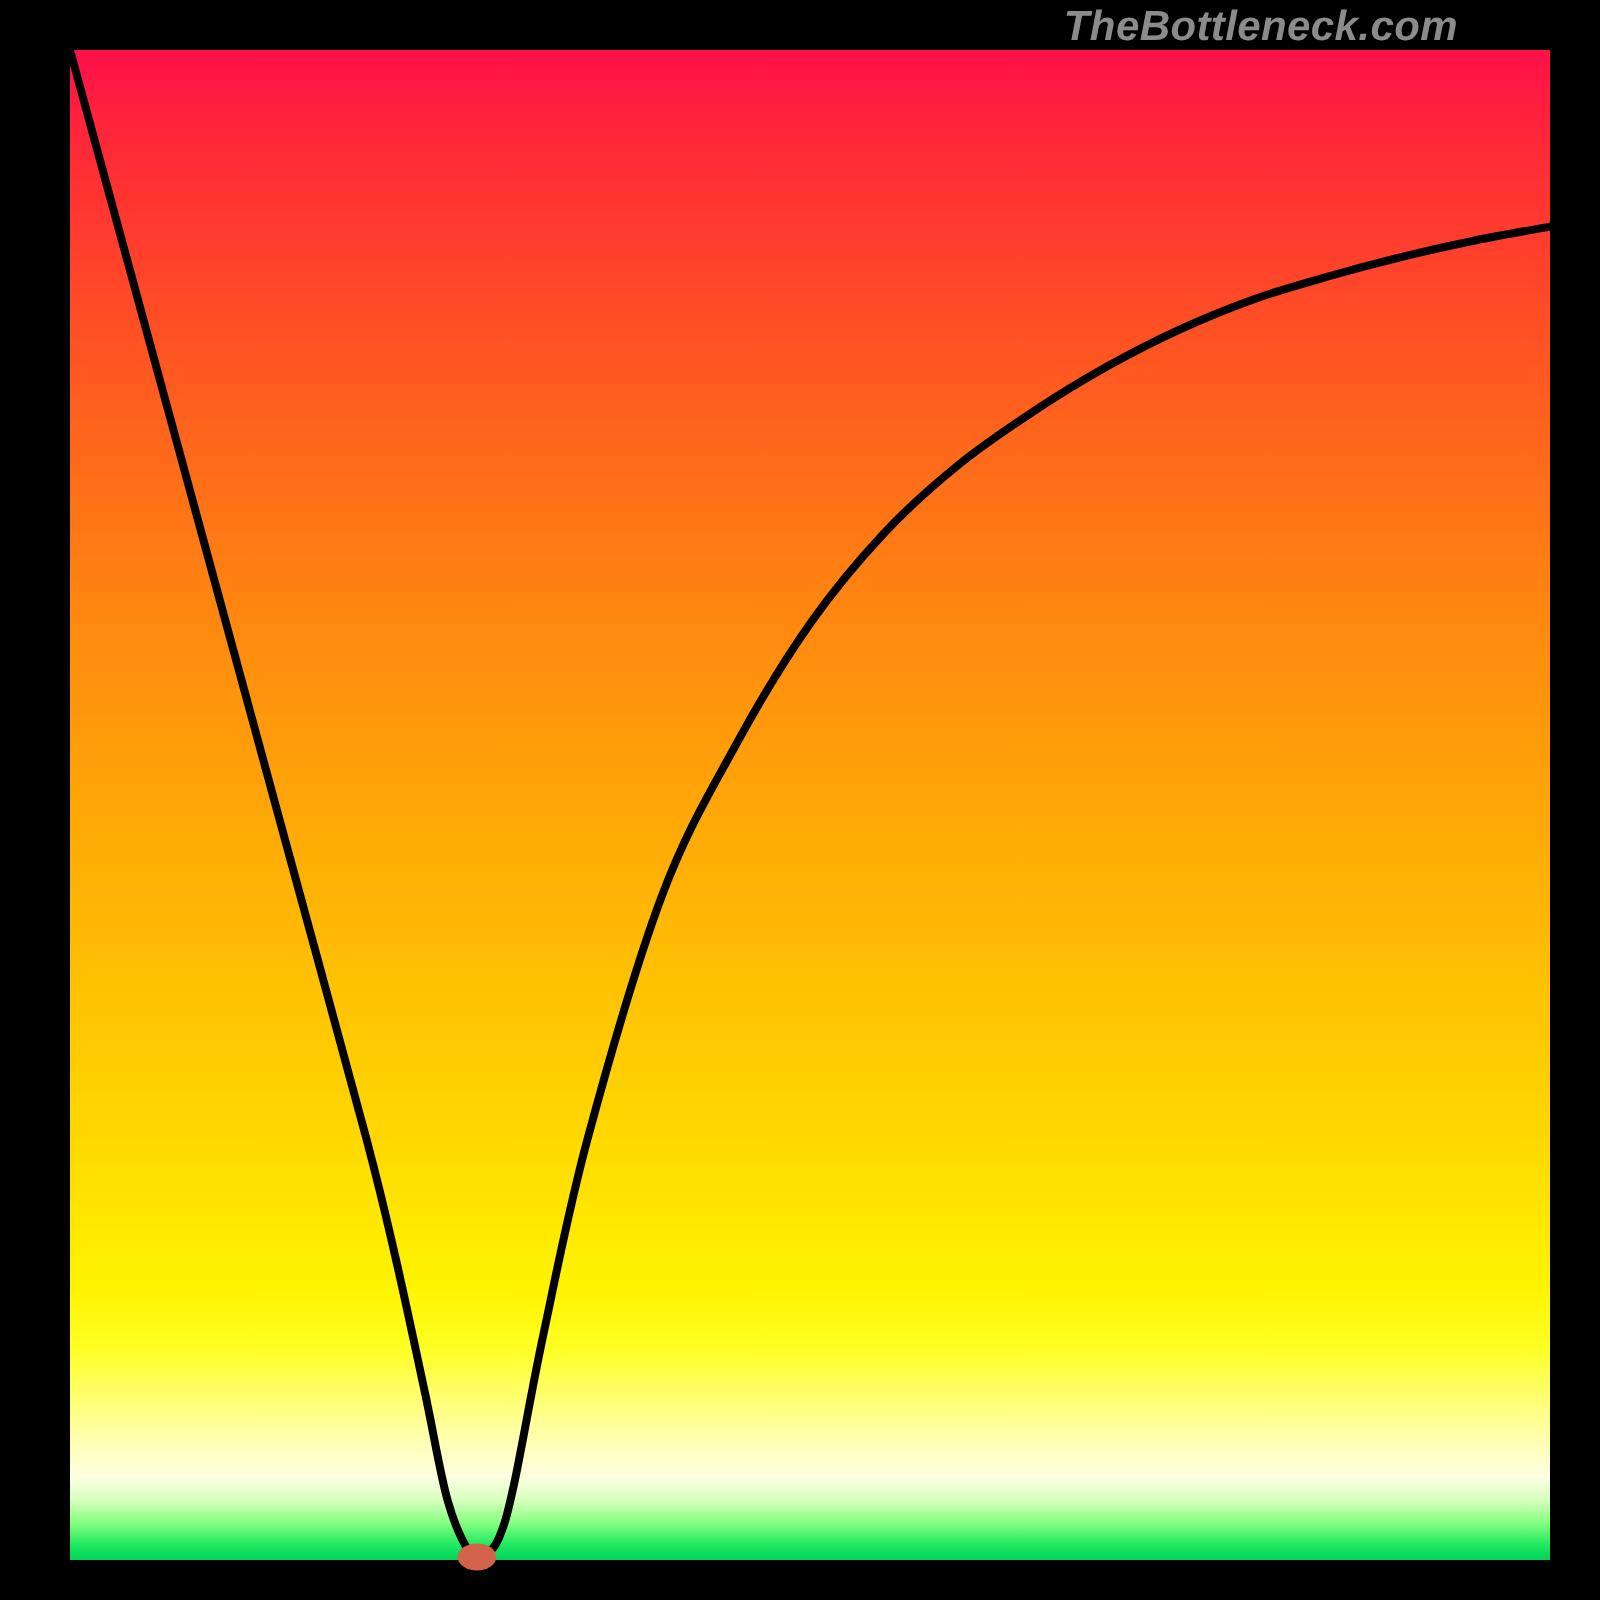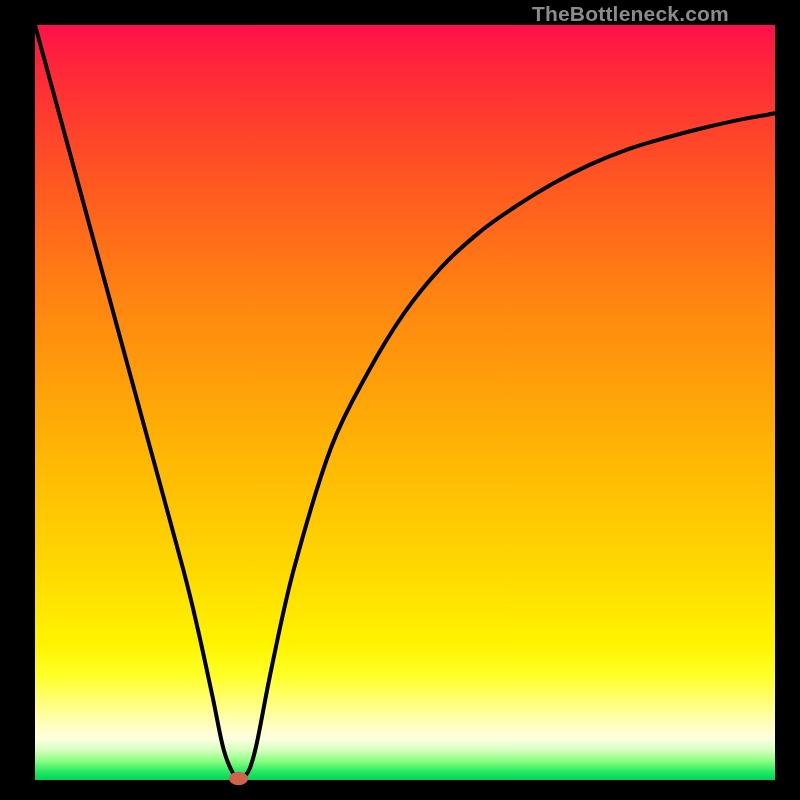--- a/index.html
+++ b/index.html
@@ -10,20 +10,21 @@
     background: #000;
     overflow: hidden;
   }
   .frame {
     position: absolute;
     top: 0;
     left: 0;
     width: 757px;
     height: 800px;
     background: #000;
+    font-style: italic;
   }
   .plot-area {
     position: absolute;
     background: linear-gradient(to bottom,
       #ff104a 0%,
       #ff2838 6%,
       #ff5522 20%,
       #ff8411 36%,
       #ffad06 53%,
       #ffd800 72%,

